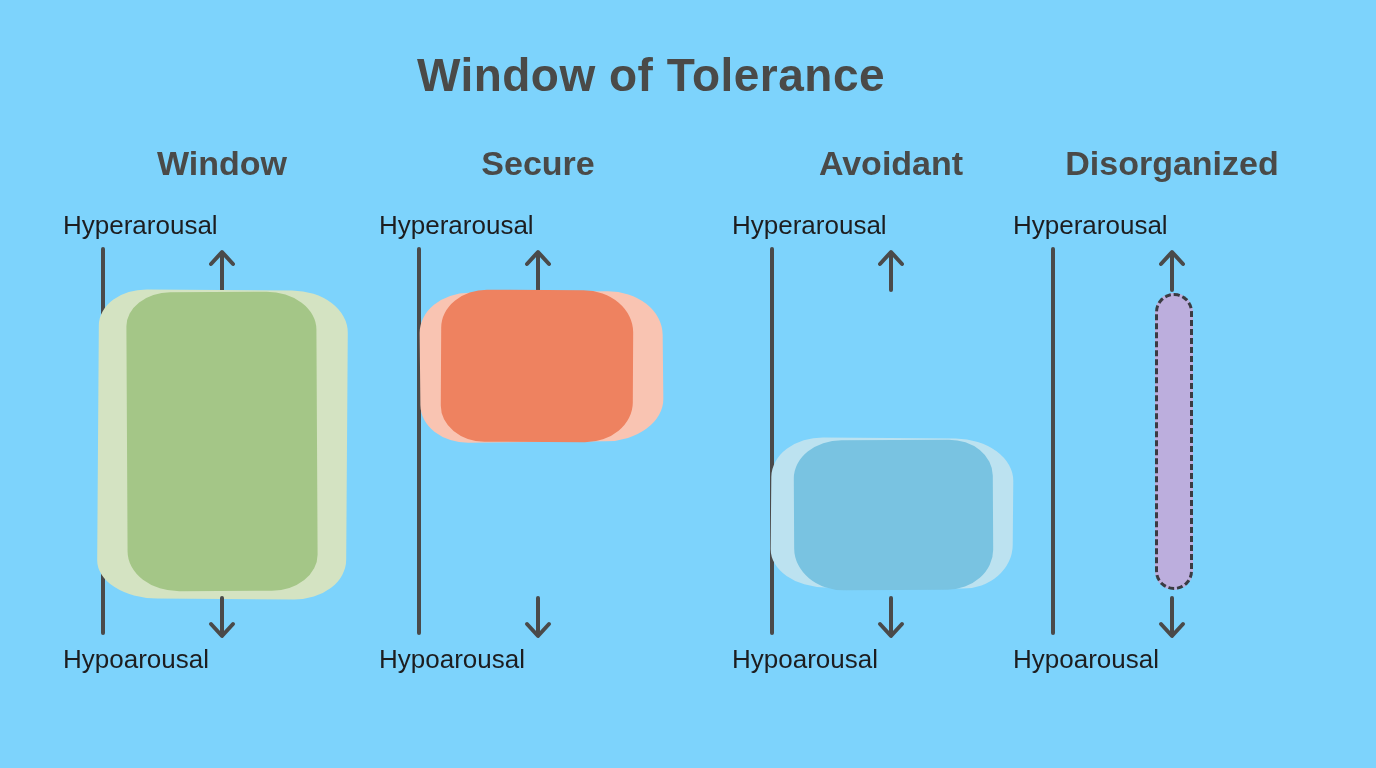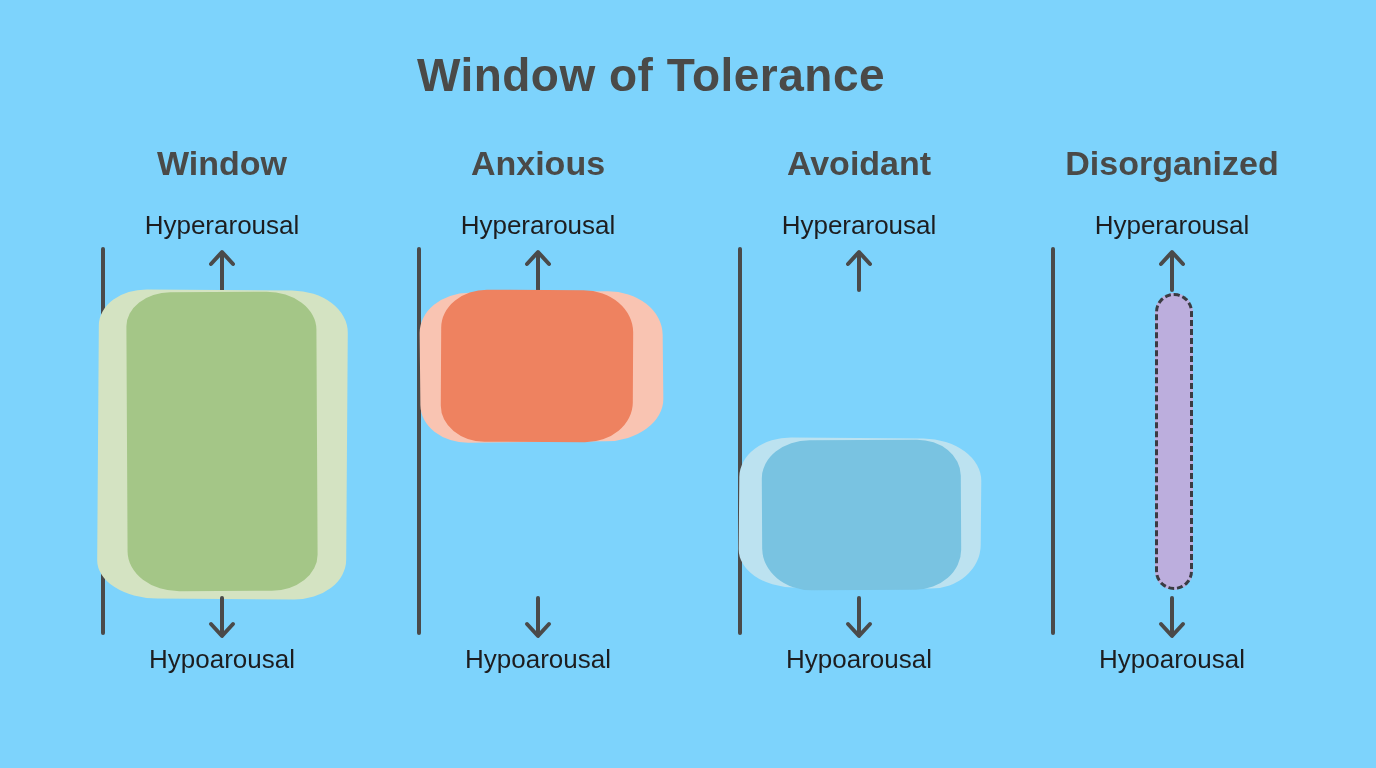--- a/index.html
+++ b/index.html
@@ -26,36 +26,36 @@
     color: #4a4a48;
   }
   .col {
     position: absolute;
     top: 140px;
     width: 318px;
     height: 580px;
   }
   .col-0 { left: 63px; }
   .col-1 { left: 379px; }
-  .col-2 { left: 700px; }
+  .col-2 { left: 732px; }
   .col-3 { left: 1013px; }
 
   .col-header {
     position: absolute;
     top: 4px;
     width: 100%;
     text-align: center;
     font-size: 34px;
     font-weight: 700;
     color: #4a4a48;
   }
   .axis-label {
     position: absolute;
     width: 100%;
-    text-align: center;
+    text-align: left;
     font-size: 26px;
     color: #1d1d1f;
   }
   .axis-label.top { top: 70px; }
   .axis-label.bottom { top: 504px; }
 
   .arrow {
     position: absolute;
     left: 50%;
     transform: translateX(-50%);
@@ -132,21 +132,21 @@
     <div class="axis-line"></div>
     <div class="window halo-secure" style="background: rgb(212, 227, 194);"></div>
     <div class="window win-secure" style="background: rgb(164, 198, 135);"></div>
     <svg class="arrow down" width="36" height="44" viewBox="0 0 36 44">
       <path d="M18 2 V38 M7 28 L18 40 L29 28" fill="none" stroke="#4a4a4a" stroke-width="4" stroke-linecap="round" stroke-linejoin="round"></path>
     </svg>
     <div class="axis-label bottom">Hypoarousal</div>
   </section>
 
   <section class="col col-1">
-    <h2 class="col-header">Anxious</h2>
+    <h2 class="col-header">Secure</h2>
     <div class="axis-label top">Hyperarousal</div>
     <svg class="arrow up" width="36" height="44" viewBox="0 0 36 44">
       <path d="M18 42 V6 M7 16 L18 4 L29 16" fill="none" stroke="#4a4a4a" stroke-width="4" stroke-linecap="round" stroke-linejoin="round"></path>
     </svg>
     <div class="axis-line"></div>
     <div class="window halo-anxious" style="background: rgb(249, 196, 178);"></div>
     <div class="window win-anxious" style="background: rgb(238, 130, 96);"></div>
     <svg class="arrow down" width="36" height="44" viewBox="0 0 36 44">
       <path d="M18 2 V38 M7 28 L18 40 L29 28" fill="none" stroke="#4a4a4a" stroke-width="4" stroke-linecap="round" stroke-linejoin="round"></path>
     </svg>

